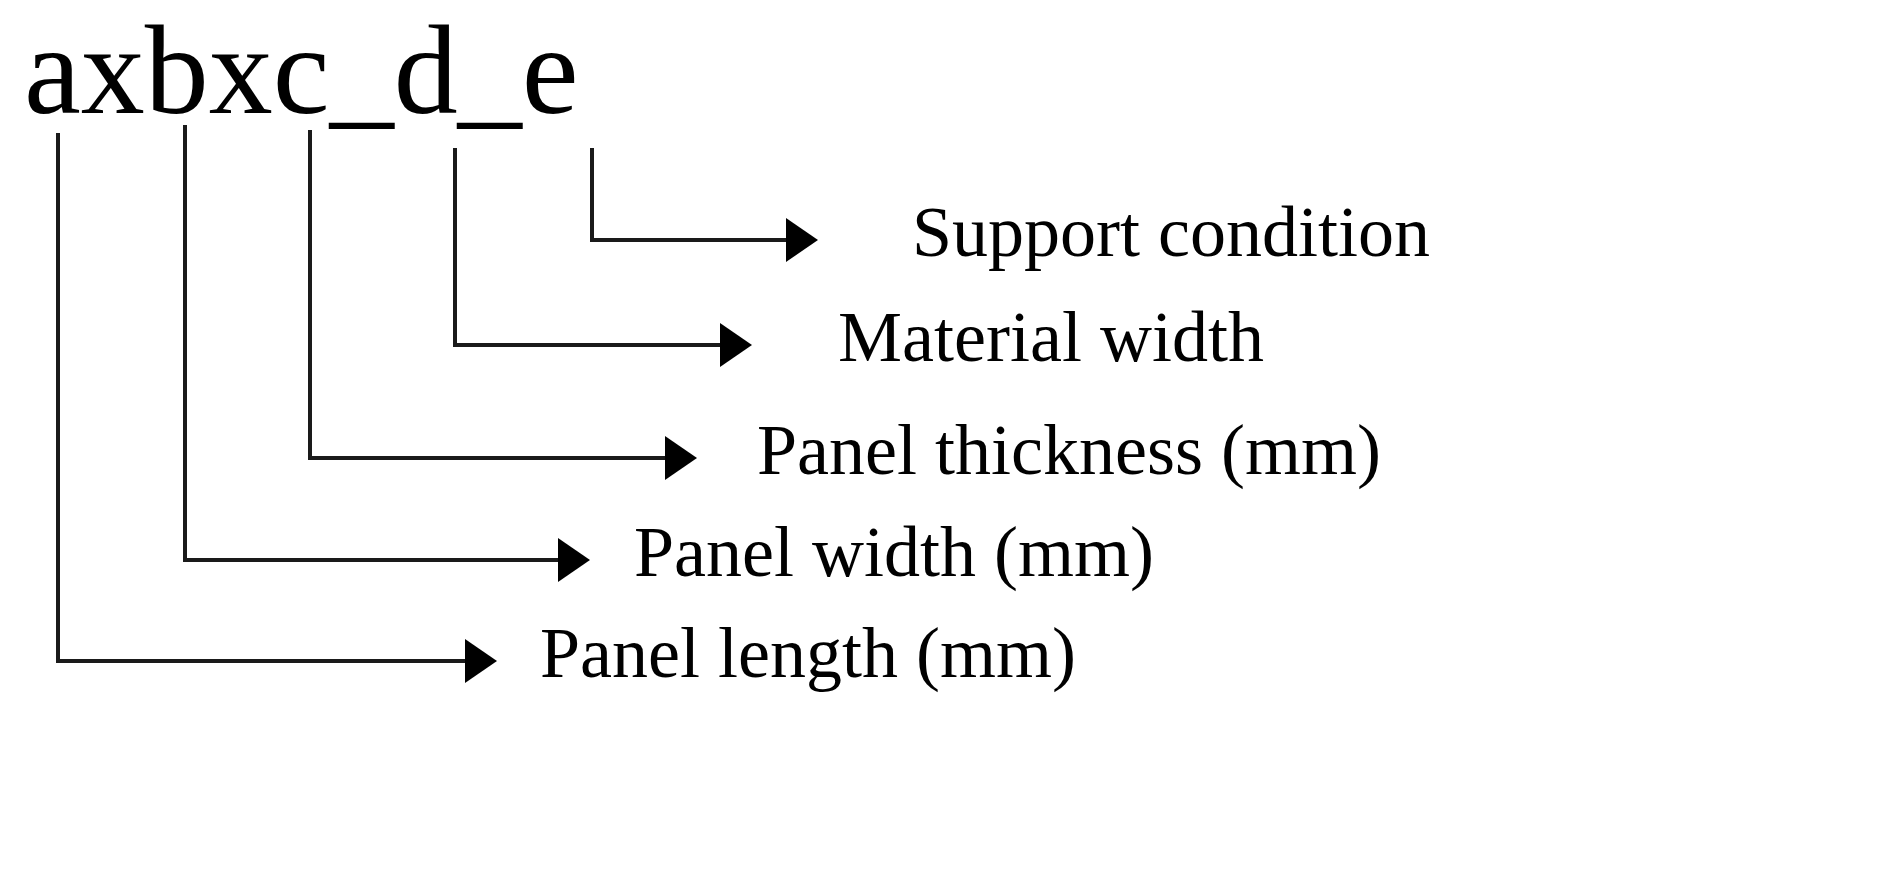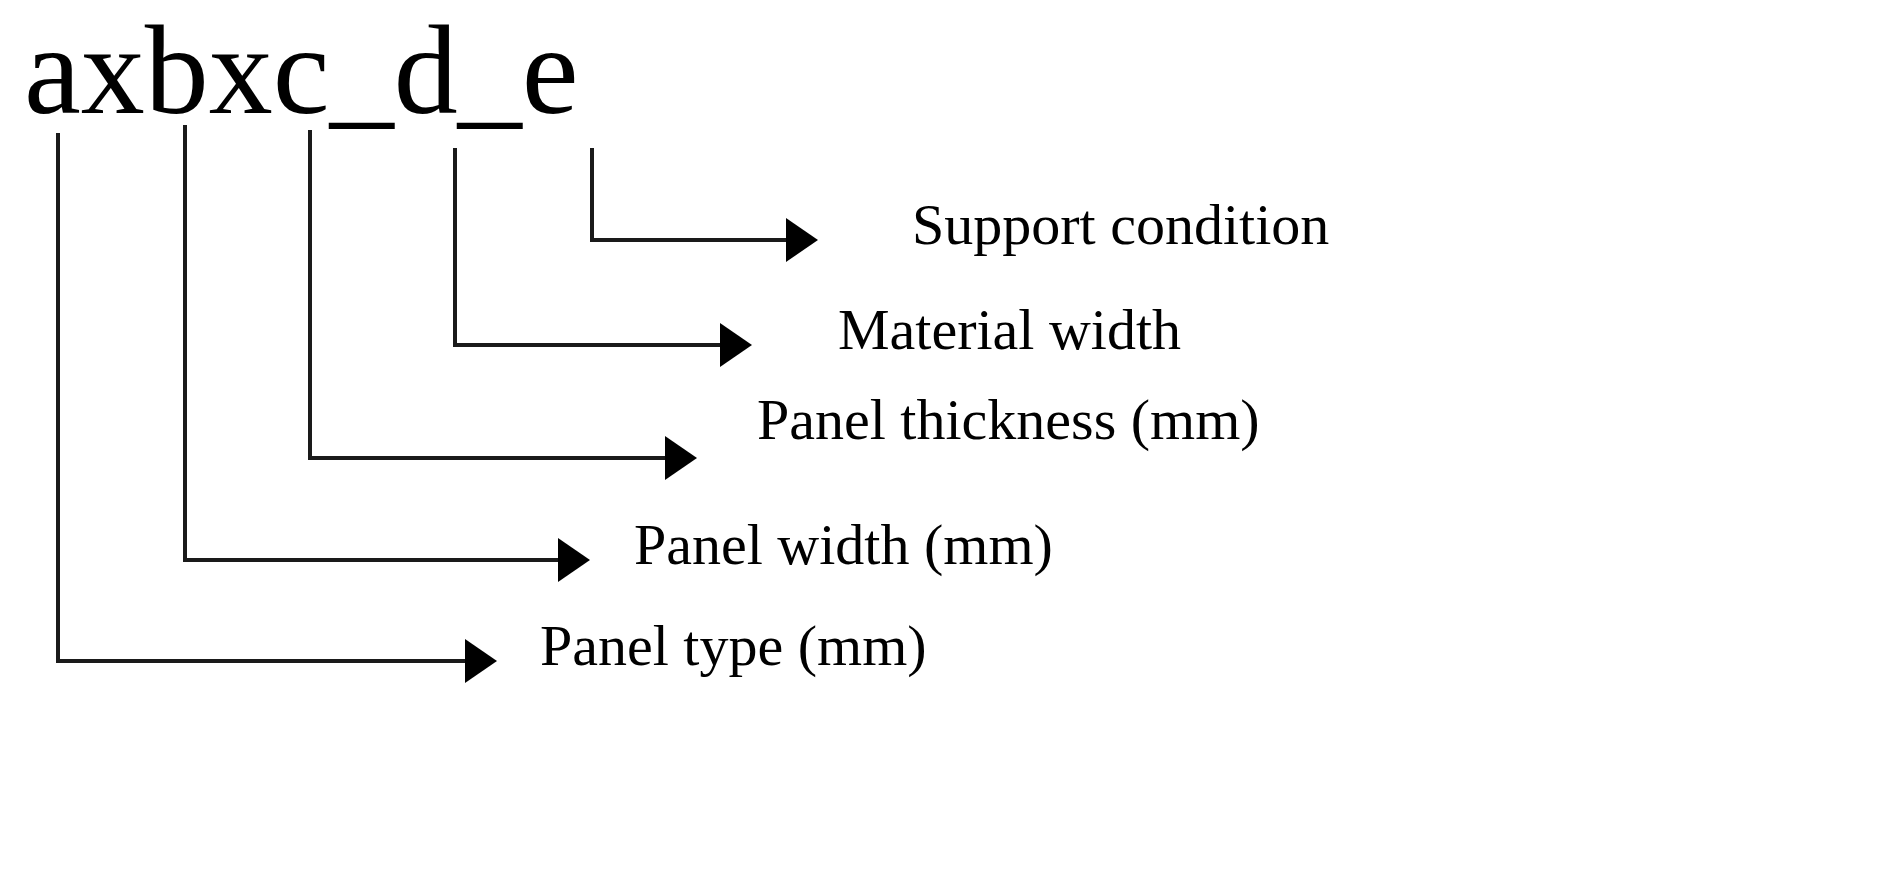--- a/index.html
+++ b/index.html
@@ -42,21 +42,21 @@
     stroke-width: 4;
     stroke-linecap: butt;
     stroke-linejoin: miter;
   }
   .arrow-head {
     fill: #000000;
     stroke: none;
   }
   .callout-label {
     position: absolute;
-    font-size: 58px;
+    font-size: 72px;
     line-height: 1.0;
     white-space: nowrap;
     color: #000000;
   }
 </style>
 </head>
 <body>
 
 <div id="stage">
 
@@ -87,19 +87,19 @@
     <g>
       <path class="leader-path" d="M 58 133 L 58 661 L 469 661"></path>
       <polygon class="arrow-head" points="465,639 497,661 465,683"></polygon>
     </g>
   </svg>
 
   <div class="callout-label" style="left:912px; top:196px;">Support condition</div>
 
   <div class="callout-label" style="left:838px; top:301px;">Material width</div>
 
-  <div class="callout-label" style="left:757px; top:391px;">Panel thickness (mm)</div>
+  <div class="callout-label" style="left:757px; top:414px;">Panel thickness (mm)</div>
 
   <div class="callout-label" style="left:634px; top:516px;">Panel width (mm)</div>
 
-  <div class="callout-label" style="left:540px; top:617px;">Panel type (mm)</div>
+  <div class="callout-label" style="left:540px; top:617px;">Panel length (mm)</div>
 
 </div>
 
 </body></html>

